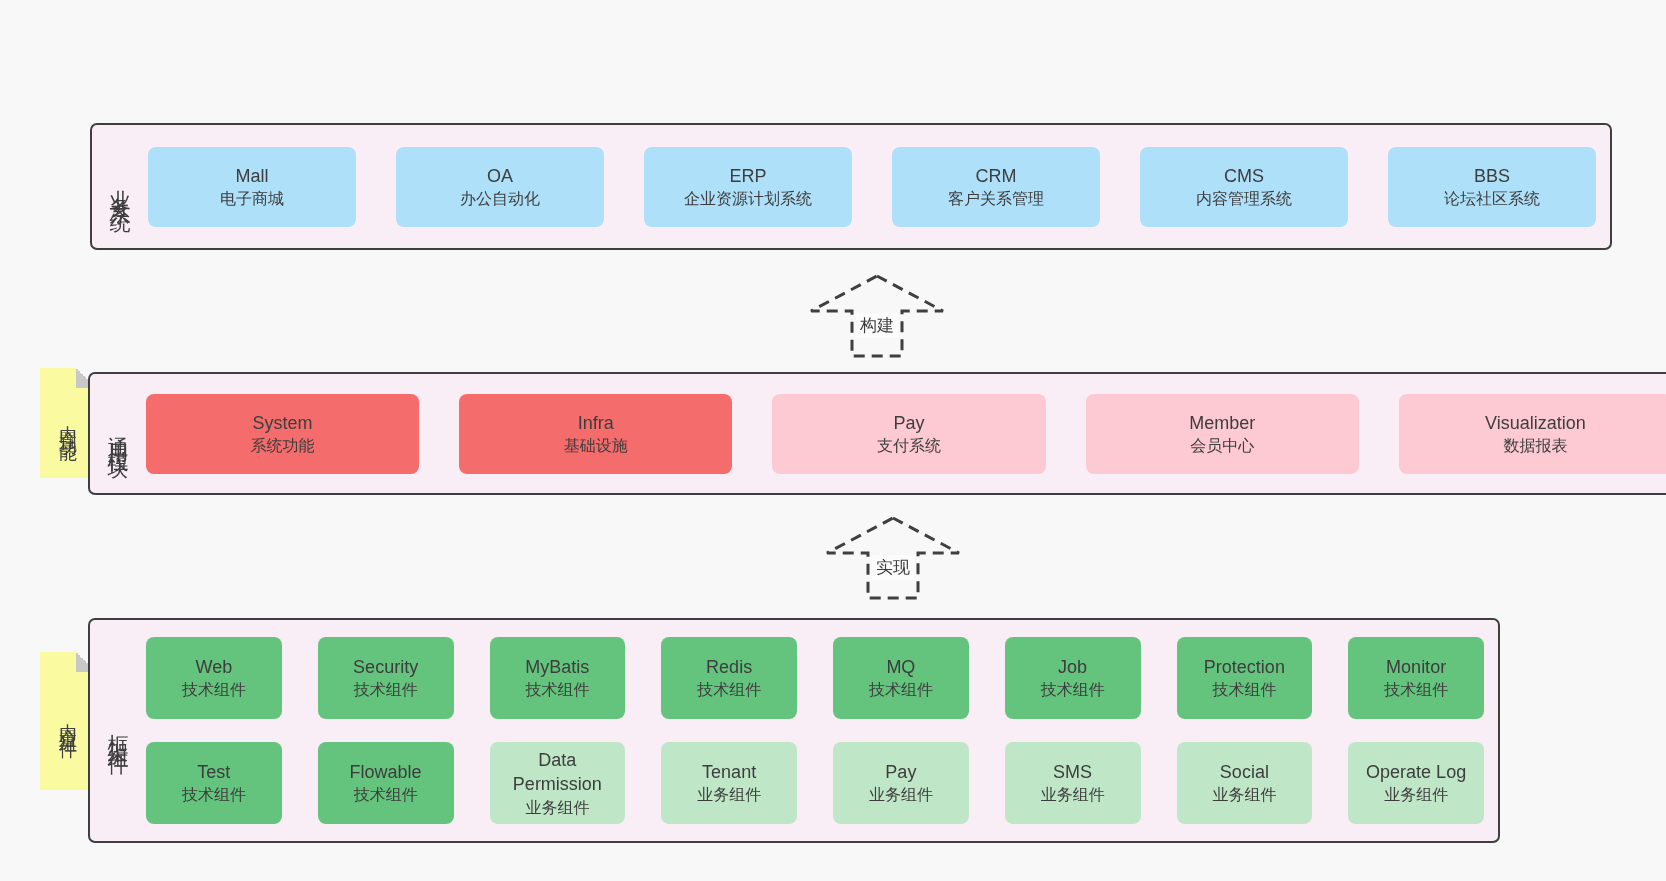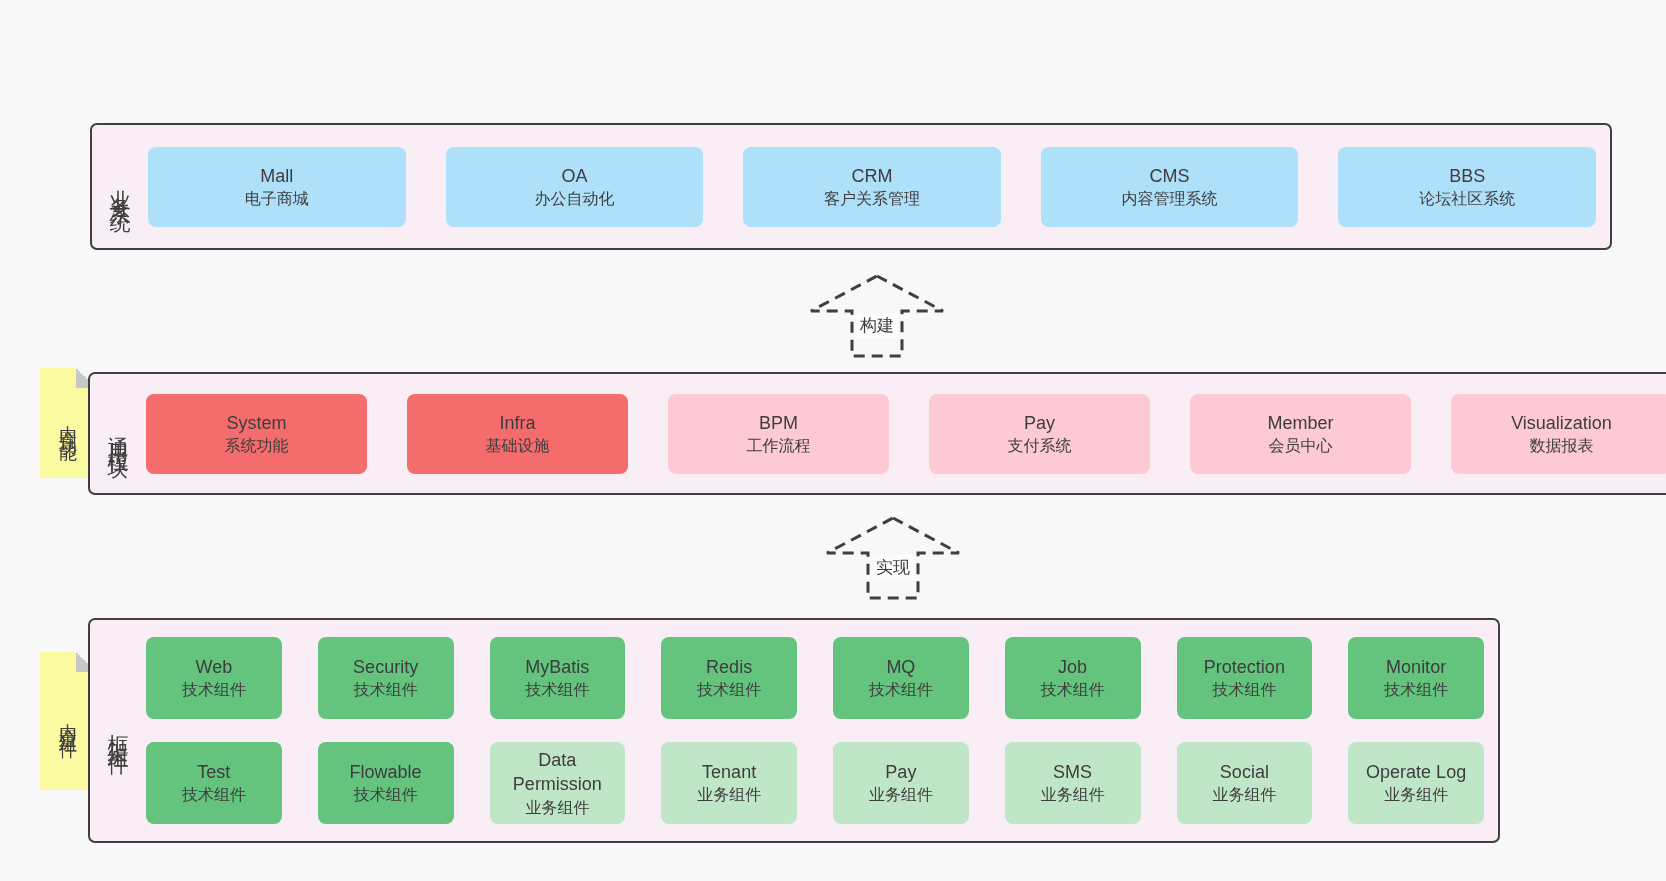--- a/index.html
+++ b/index.html
@@ -156,20 +156,24 @@
         <div class="box-row">
           <div class="box blue">
             <div class="box-name">Mall</div>
             <div class="box-subtitle">电子商城</div>
           </div>
           <div class="box blue">
             <div class="box-name">OA</div>
             <div class="box-subtitle">办公自动化</div>
           </div>
           <div class="box blue">
+            <div class="box-name">ERP</div>
+            <div class="box-subtitle">企业资源计划系统</div>
+          </div>
+          <div class="box blue">
             <div class="box-name">CRM</div>
             <div class="box-subtitle">客户关系管理</div>
           </div>
           <div class="box blue">
             <div class="box-name">CMS</div>
             <div class="box-subtitle">内容管理系统</div>
           </div>
           <div class="box blue">
             <div class="box-name">BBS</div>
             <div class="box-subtitle">论坛社区系统</div>
@@ -193,24 +197,20 @@
         <div class="box-row">
           <div class="box red">
             <div class="box-name">System</div>
             <div class="box-subtitle">系统功能</div>
           </div>
           <div class="box red">
             <div class="box-name">Infra</div>
             <div class="box-subtitle">基础设施</div>
           </div>
           <div class="box pink">
-            <div class="box-name">BPM</div>
-            <div class="box-subtitle">工作流程</div>
-          </div>
-          <div class="box pink">
             <div class="box-name">Pay</div>
             <div class="box-subtitle">支付系统</div>
           </div>
           <div class="box pink">
             <div class="box-name">Member</div>
             <div class="box-subtitle">会员中心</div>
           </div>
           <div class="box pink">
             <div class="box-name">Visualization</div>
             <div class="box-subtitle">数据报表</div>

